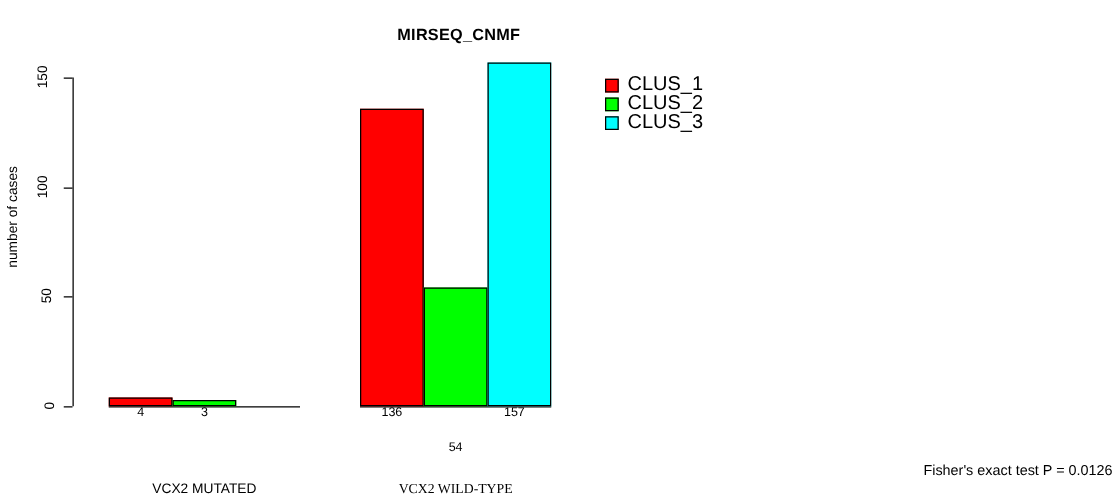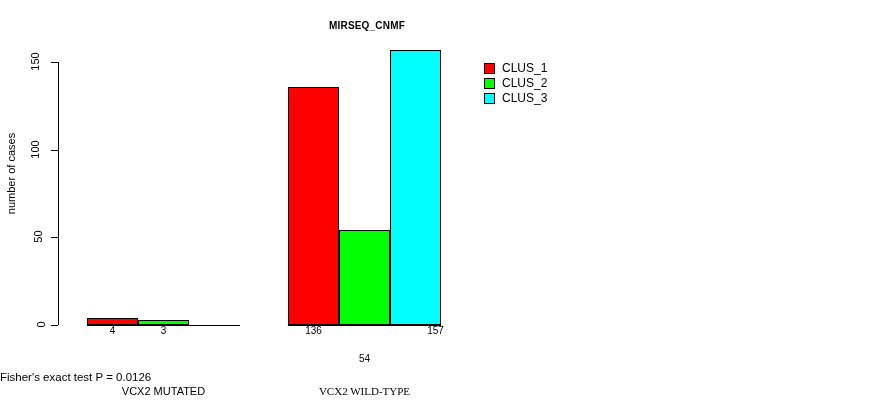--- a/index.html
+++ b/index.html
@@ -23,21 +23,21 @@
     height: 400px;
   }
 
   
   .chart-title {
     position: absolute;
     left: 0;
     top: 20px;
     width: 734px;
     text-align: center;
-    font-size: 10px;
+    font-size: 13px;
     font-weight: bold;
     letter-spacing: 0.2px;
     white-space: nowrap;
   }
 
   
   .y-axis-line {
     position: absolute;
     left: 58px;
     top: 62px;
@@ -129,32 +129,32 @@
     top: 2px;
     width: 11px;
     height: 11px;
     box-sizing: border-box;
     border: 1px solid #000000;
   }
   .legend-label {
     position: absolute;
     left: 18px;
     top: 1px;
-    font-size: 12px;
+    font-size: 16px;
     line-height: 12px;
     white-space: nowrap;
   }
 
   
   .footer-note {
     position: absolute;
     left: 0;
     top: 371px;
     width: 890px;
-    text-align: left;
+    text-align: right;
     font-size: 11.5px;
     line-height: 13px;
     white-space: nowrap;
   }
 </style>
 </head>
 <body>
 
 <div id="plot-root">
 
@@ -179,21 +179,21 @@
       <div class="bar-value-label" style="left: 87px; width: 51px;">4</div>
       <div class="bar" title="CLUS_2: 3" style="left: 138px; width: 51px; height: 5.26px; background: rgb(0, 255, 0);"></div>
       <div class="bar-value-label" style="left: 138px; width: 51px;">3</div>
       <div class="group-label" style="left: 87px; width: 153px;">VCX2 MUTATED</div>
       <div class="group-baseline" style="left: 288px; width: 153px;"></div>
       <div class="bar" title="CLUS_1: 136" style="left: 288px; width: 51px; height: 238.453px; background: rgb(255, 0, 0);"></div>
       <div class="bar-value-label" style="left: 288px; width: 51px;">136</div>
       <div class="bar" title="CLUS_2: 54" style="left: 339px; width: 51px; height: 94.68px; background: rgb(0, 255, 0);"></div>
       <div class="bar-value-label" style="left: 339px; width: 51px; margin-top: 28px;">54</div>
       <div class="bar" title="CLUS_3: 157" style="left: 390px; width: 51px; height: 275.273px; background: rgb(0, 255, 255);"></div>
-      <div class="bar-value-label" style="left: 410px; width: 51px;">157</div>
+      <div class="bar-value-label" style="left: 386px; width: 51px;">157</div>
       <div class="group-label" style="left: 288px; width: 153px; font-family: Liberation Serif, serif;">VCX2 WILD-TYPE</div>
     </div>
 
   <div class="legend" id="legend">
       <div class="legend-row">
         <span class="legend-swatch" style="background: rgb(255, 0, 0);"></span>
         <span class="legend-label">CLUS_1</span>
       </div>
       <div class="legend-row">
         <span class="legend-swatch" style="background: rgb(0, 255, 0);"></span>

